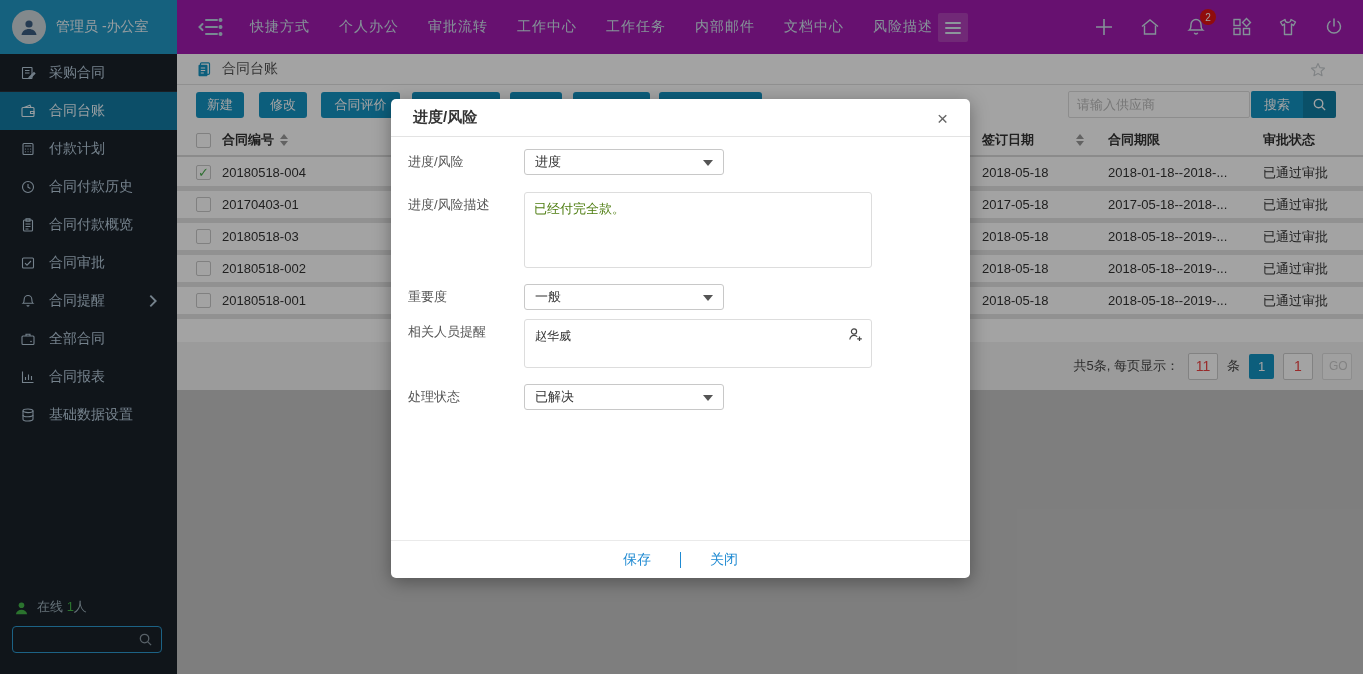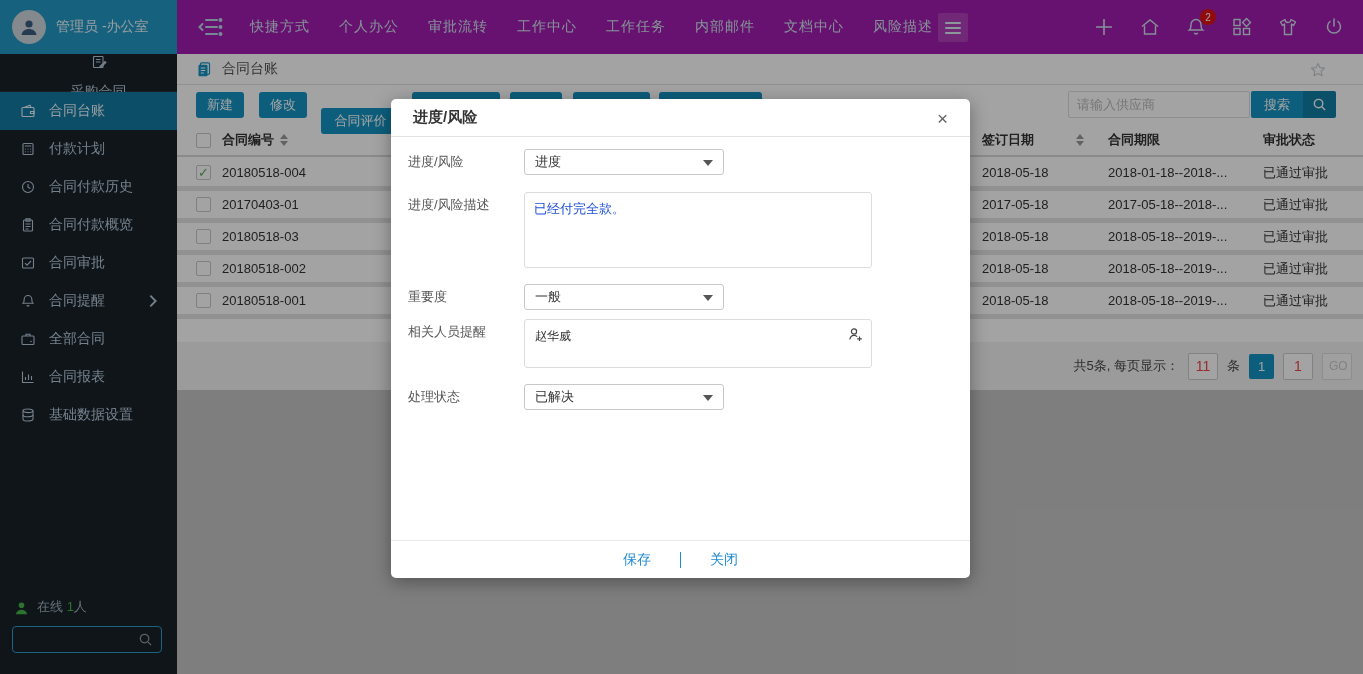--- a/index.html
+++ b/index.html
@@ -15,21 +15,21 @@
   .mainnav{position:absolute;left:250px;top:0;height:54px;display:flex;align-items:center;gap:29px;}
   .navitem{color:#cfe4ee;font-size:14px;letter-spacing:1px;cursor:pointer;white-space:nowrap;}
   .hambox{position:absolute;left:938px;top:13px;width:30px;height:29px;background:rgba(255,255,255,.16);border-radius:2px;display:flex;align-items:center;justify-content:center;color:#dcebf2;cursor:pointer;}
   .topicons{position:absolute;right:18px;top:0;height:54px;display:flex;align-items:center;gap:24px;color:#cfe4ee;}
   .ticon{width:22px;height:22px;position:relative;cursor:pointer;}
   .badge{position:absolute;right:-9px;top:-7px;min-width:16px;height:16px;border-radius:8px;background:#e11414;color:#fff;font-size:10px;display:flex;align-items:center;justify-content:center;padding:0 3px;}
 
   
   .sidebar{position:absolute;left:0;top:54px;width:177px;bottom:0;background:#19212a;}
   .sb-item{height:38px;display:flex;align-items:center;padding-left:20px;gap:13px;color:#b7cbdb;font-size:14px;cursor:pointer;position:relative;}
-  .sb-item.first{border-bottom:1px solid rgba(255,255,255,.07);flex-direction:column;}
+  .sb-item.first{border-bottom:1px solid rgba(255,255,255,.07);}
   .sb-item.selected{background:#147ba3;color:#eaf5fb;}
   .sb-item svg{width:16px;height:16px;flex:none;}
   .sb-chev{position:absolute;right:16px;width:12px;height:12px;}
   .online{position:absolute;left:14px;top:544px;display:flex;align-items:flex-end;gap:8px;color:#9fb2bc;font-size:13px;}
   .online .green{color:#44b549;}
   .sb-search{position:absolute;left:12px;top:572px;width:150px;height:27px;border:1px solid #2c9ad0;border-radius:4px;background:transparent;display:flex;align-items:center;}
   .sb-search input{flex:1;background:transparent;border:none;outline:none;color:#cfe4ee;font-size:13px;padding:0 6px;width:110px;}
   .sb-search .mag{color:#8a98a2;width:15px;height:15px;margin-right:8px;}
 
   
@@ -73,21 +73,21 @@
   .overlay{position:absolute;inset:0;background:rgba(0,0,0,.36);z-index:50;}
   .modal{position:absolute;left:391px;top:99px;width:579px;height:479px;background:#fff;border-radius:5px;box-shadow:0 4px 18px rgba(0,0,0,.35);z-index:60;}
   .mhead{height:38px;border-bottom:1px solid #e3e3e3;display:flex;align-items:center;padding:0 22px;position:relative;}
   .mtitle{font-size:15px;font-weight:bold;color:#333;}
   .mclose{position:absolute;right:20px;top:8px;font-size:19px;color:#666;cursor:pointer;line-height:1;background:none;border:none;padding:2px;}
   .mbody{padding:12px 0 0 17px;}
   .mrow{display:flex;}
   .mlabel{width:116px;flex:none;font-size:13px;color:#555;line-height:26px;}
   .msel{position:relative;width:200px;height:26px;border:1px solid #c8c8c8;border-radius:3px;background:#fff;font-size:13px;color:#333;display:flex;align-items:center;padding:0 24px 0 10px;cursor:pointer;}
   .caret{position:absolute;right:10px;top:10px;width:0;height:0;border-left:5px solid transparent;border-right:5px solid transparent;border-top:6px solid #555;}
-  .mta{width:348px;border:1px solid #ddd;border-radius:3px;font-size:13px;color:#1d4ed8;padding:7px 9px;resize:none;outline:none;}
+  .mta{width:348px;border:1px solid #ddd;border-radius:3px;font-size:13px;color:#4d7c0f;padding:7px 9px;resize:none;outline:none;}
   .nbox{position:relative;width:348px;height:49px;border:1px solid #ddd;border-radius:3px;font-size:12px;color:#333;padding:8px 28px 0 10px;}
   .padd{position:absolute;right:7px;top:6px;width:17px;height:17px;color:#444;cursor:pointer;}
   .mfoot{position:absolute;left:0;bottom:0;right:0;height:38px;border-top:1px solid #eaeaea;display:flex;align-items:center;justify-content:center;gap:29px;}
   .mlink{color:#1f8ad2;font-size:14px;background:none;border:none;cursor:pointer;padding:0;}
   .vsep{width:1px;height:16px;background:#1f8ad2;}
   svg{display:block;}
 </style>
 </head>
 <body>
 
@@ -278,21 +278,21 @@
           </svg>
         <span class="ttl">合同台账</span>
         <svg class="star" viewBox="0 0 20 20" fill="none" stroke="currentColor" stroke-width="1.3" stroke-linejoin="round">
             <path d="M10 2.8l2.2 4.6 5 .6-3.7 3.4 1 4.9L10 13.9l-4.5 2.4 1-4.9L2.8 8l5-.6z"></path>
           </svg>
       </div>
 
       <div class="toolbar">
         <button class="tbtn" style="left:19px;width:48px;">新建</button>
         <button class="tbtn" style="left:82px;width:48px;">修改</button>
-        <button class="tbtn" style="left:144px;width:79px;margin-top:16px;">合同评价</button>
+        <button class="tbtn" style="left:144px;width:79px;">合同评价</button>
         <button class="tbtn" style="left:235px;width:88px;"></button>
         <button class="tbtn" style="left:333px;width:52px;"></button>
         <button class="tbtn" style="left:396px;width:77px;"></button>
         <button class="tbtn" style="left:482px;width:103px;"></button>
         <div class="srch" style="left:883px;">
           <input type="text" placeholder="请输入供应商" style="">
           <button class="sbtn">搜索</button>
           <button class="smag">
             <svg viewBox="0 0 16 16" fill="none" stroke="currentColor" stroke-width="1.5">
                 <circle cx="7" cy="7" r="4.5"></circle>

